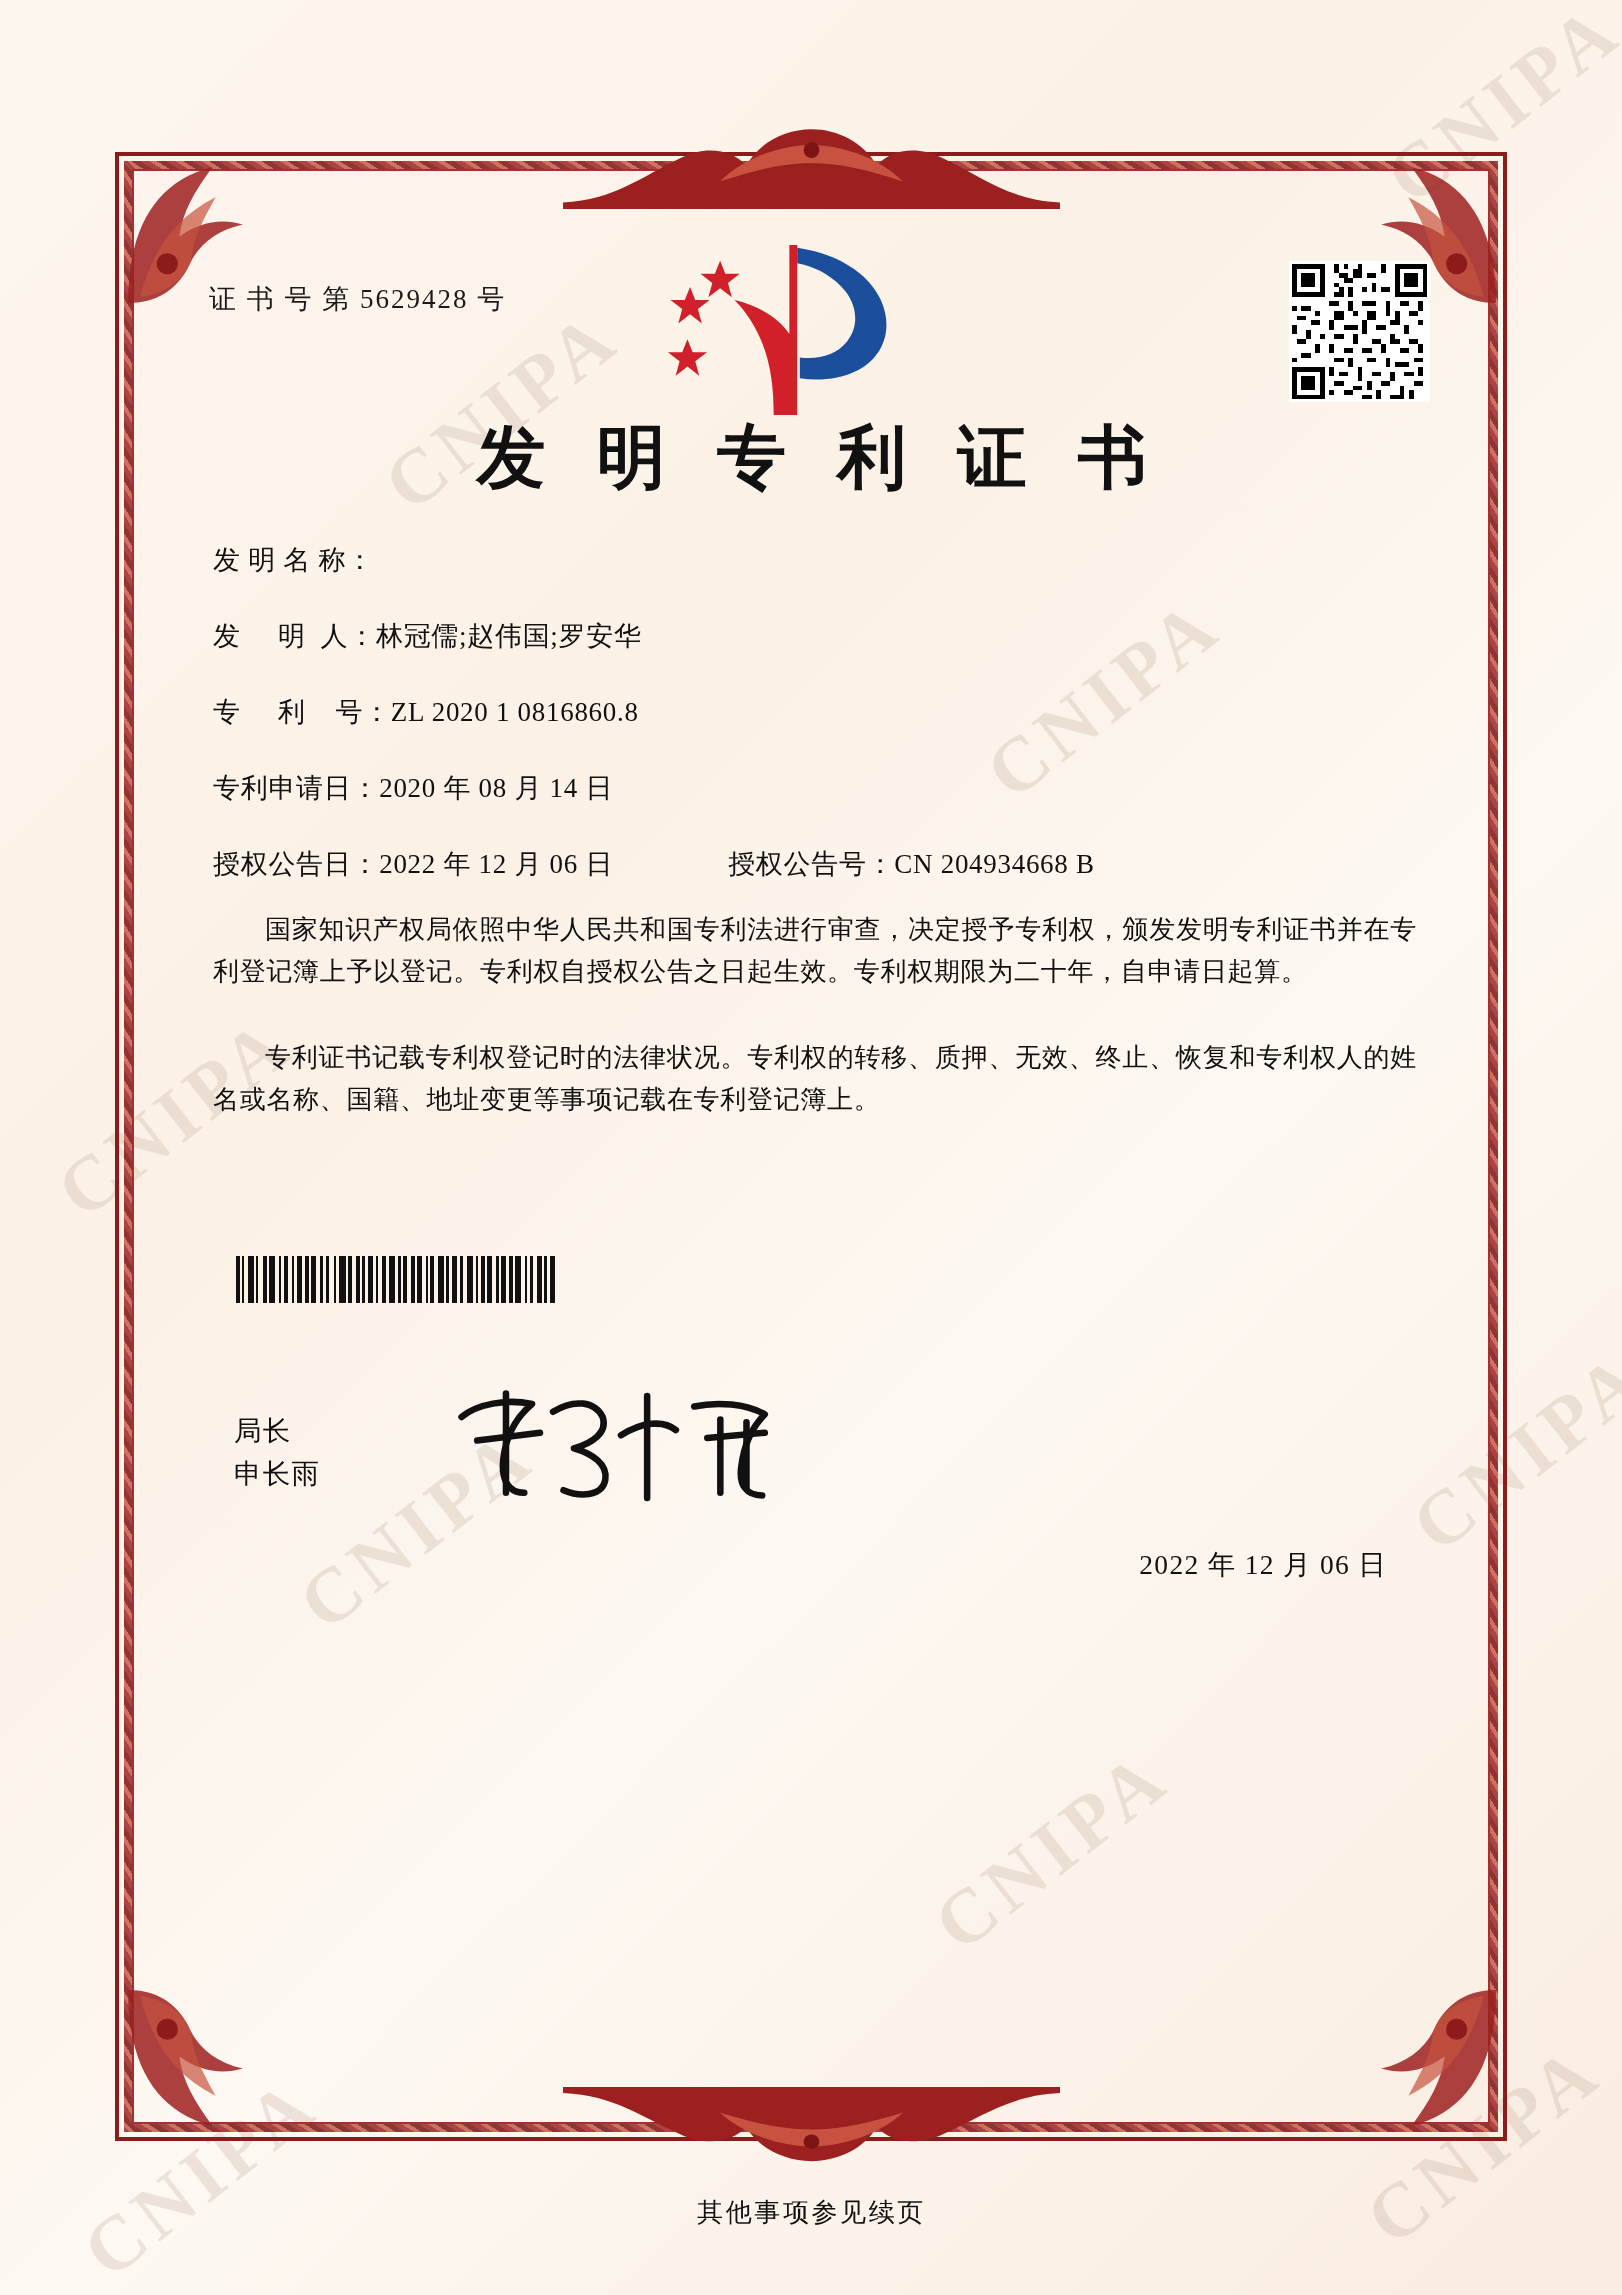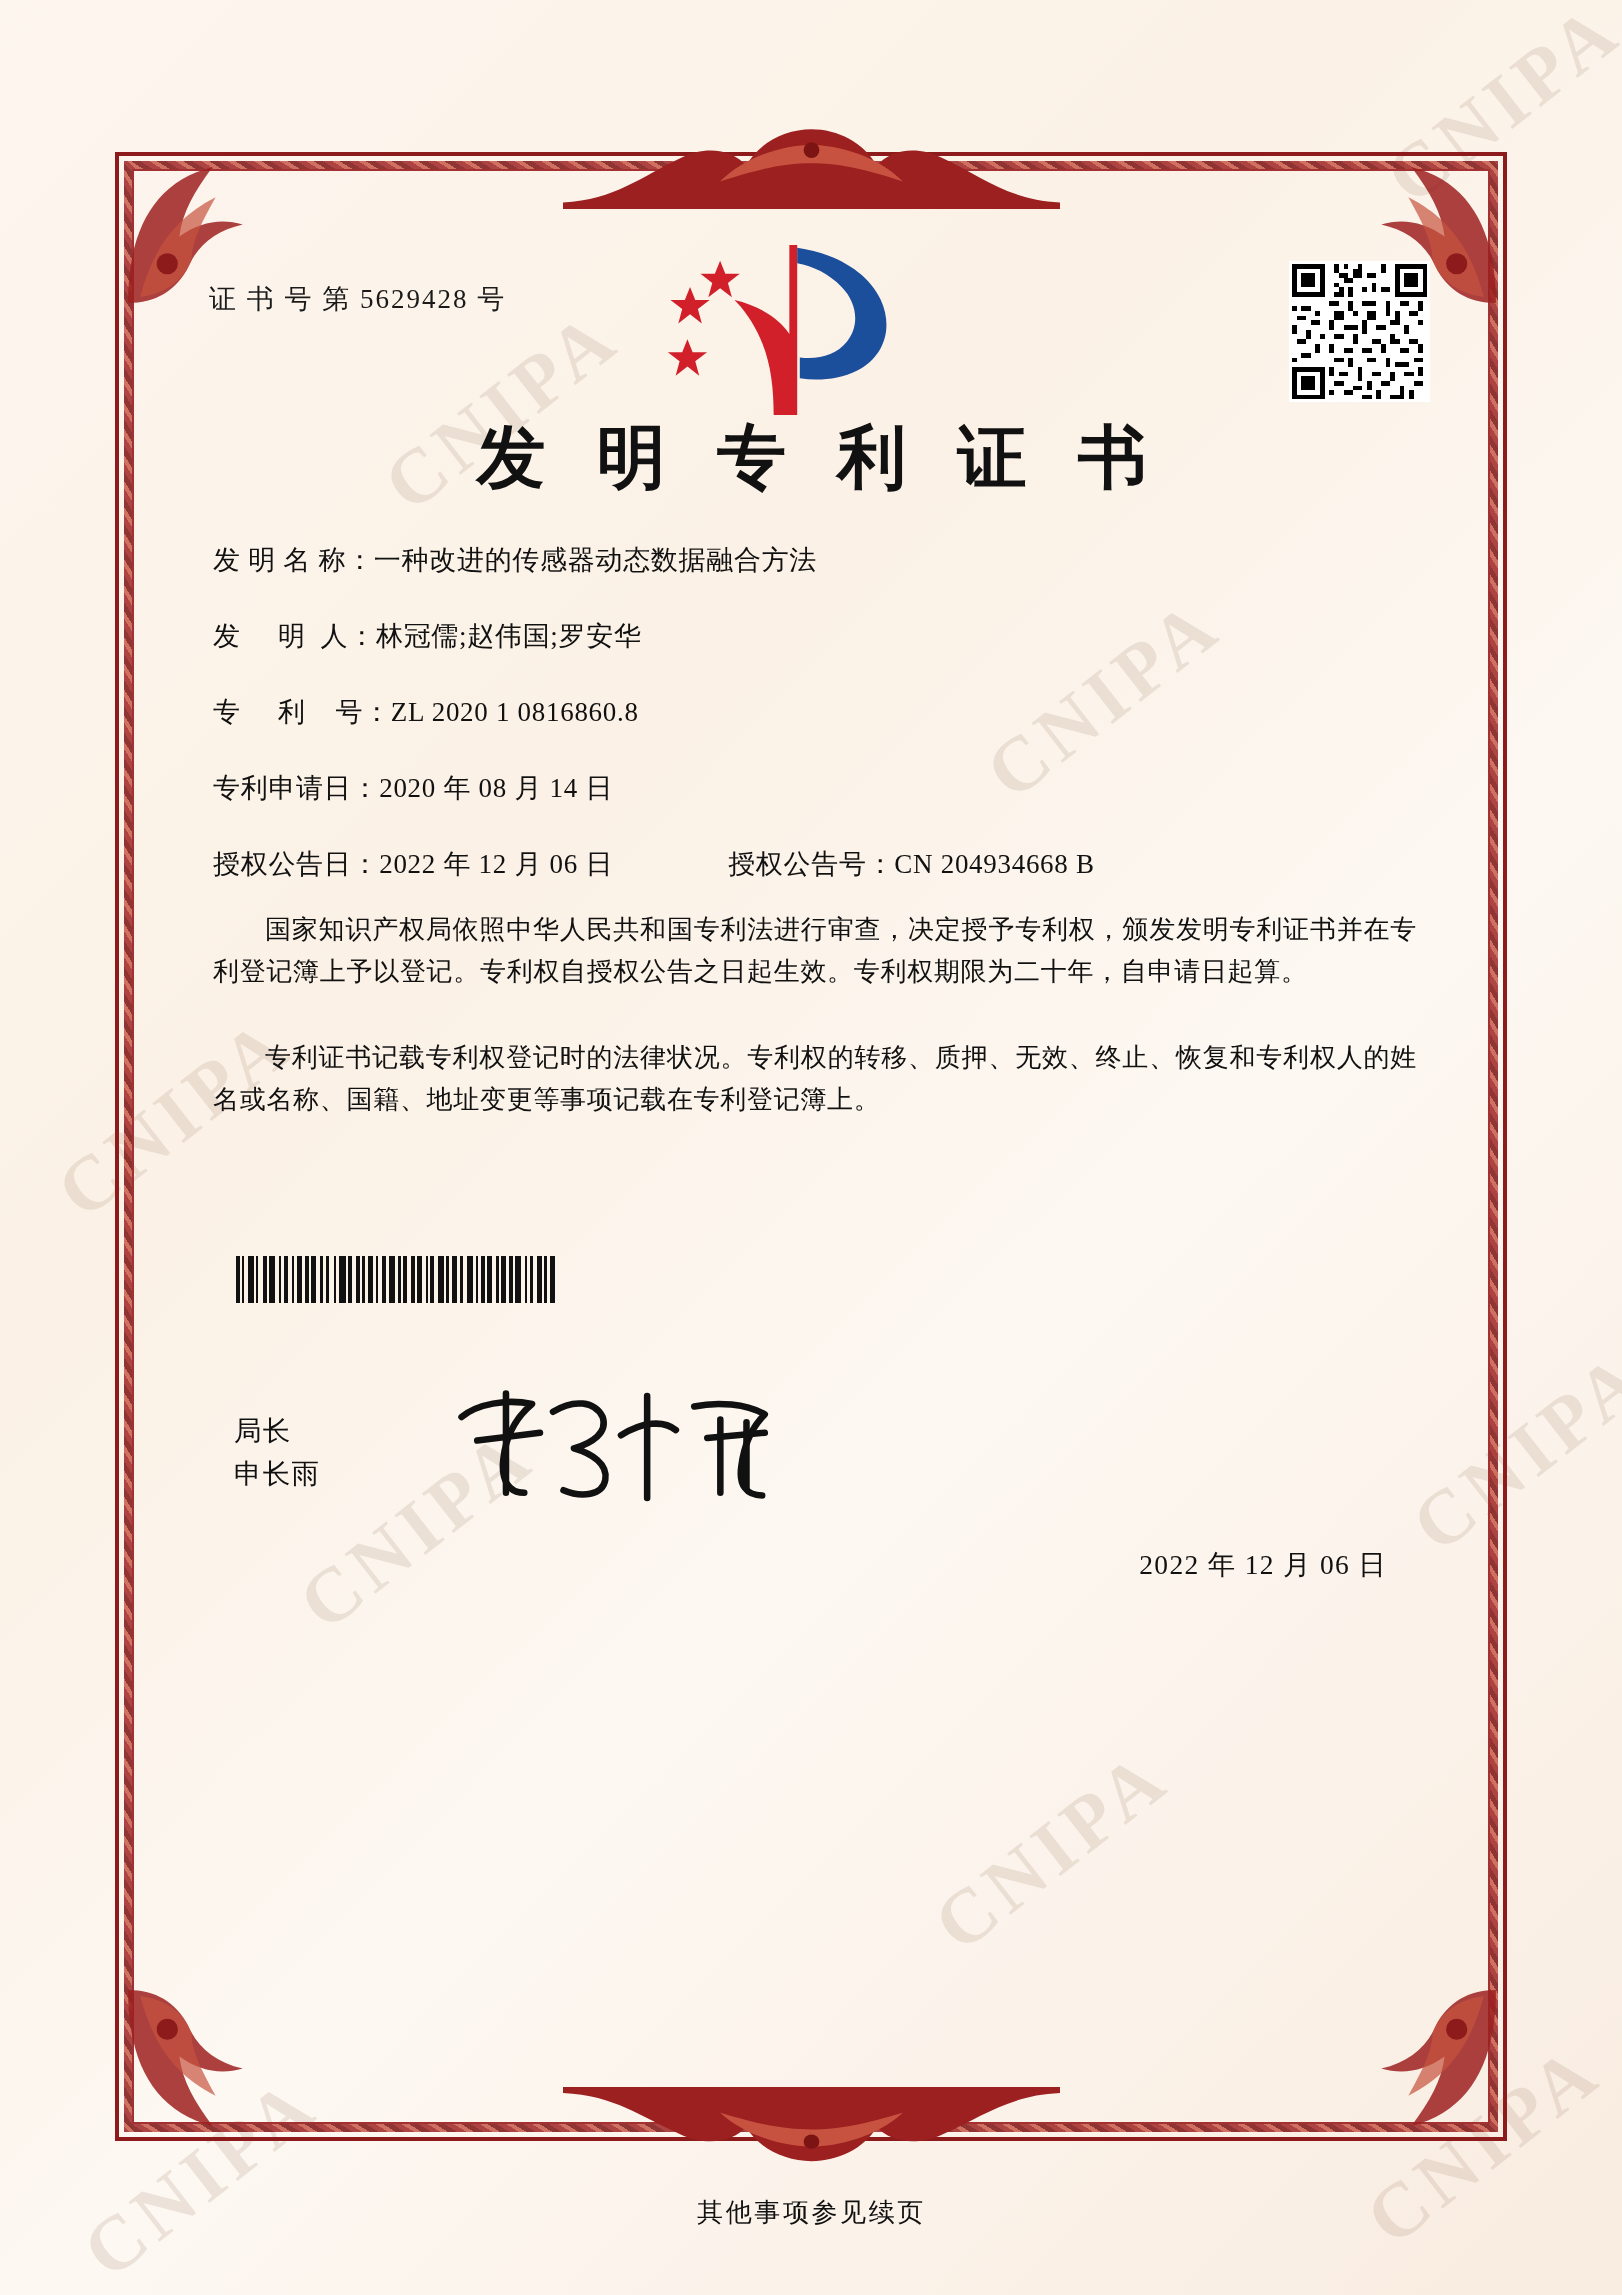--- a/index.html
+++ b/index.html
@@ -418,21 +418,20 @@
         <path d="M104 12 C132 16 158 30 168 52 C178 74 170 96 150 106 C136 113 120 114 106 112 L106 96 C120 98 134 94 142 84 C152 72 150 54 138 42 C128 32 116 26 104 24 Z" fill="#1b4f9c"></path>
         <path d="M86 140 L140 140 L140 145 L86 145 Z" fill="#1b4f9c" opacity="0.0"></path>
       </svg>
     </div>
 
     <div class="title">发 明 专 利 证 书</div>
 
     <div class="fields">
       <div class="field">
         <span class="label">发 明 名 称：</span>
-        <span class="value">一种改进的传感器动态数据融合方法</span>
       </div>
       <div class="field">
         <span class="label">发     明  人：</span>
         <span class="value">林冠儒;赵伟国;罗安华</span>
       </div>
       <div class="field">
         <span class="label">专     利    号：</span>
         <span class="value">ZL 2020 1 0816860.8</span>
       </div>
       <div class="field">

